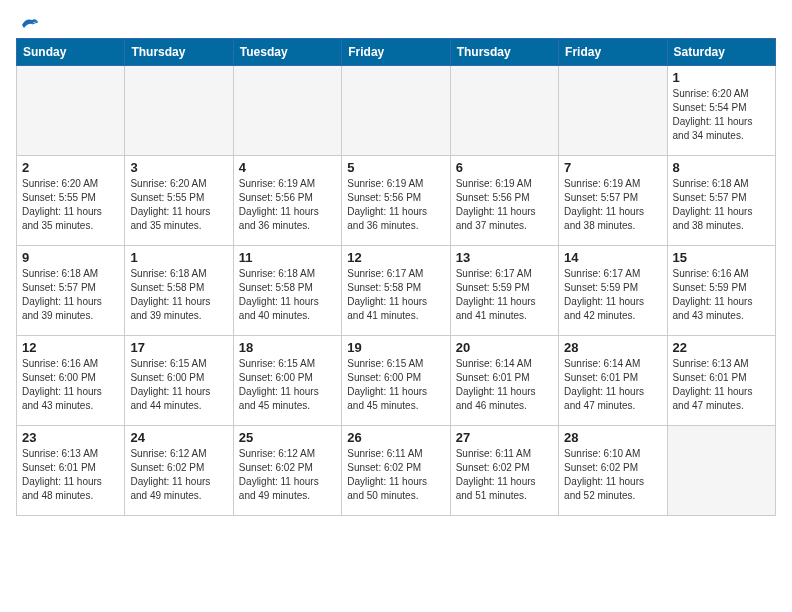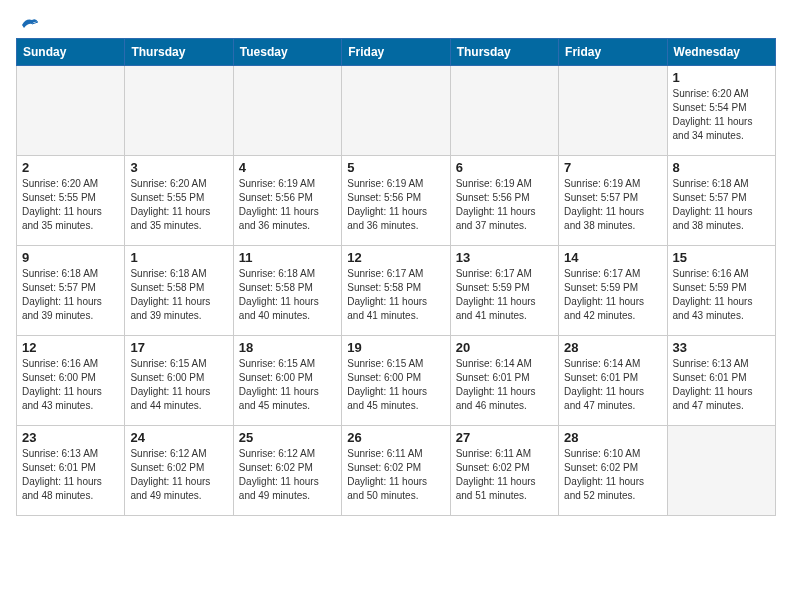--- a/index.html
+++ b/index.html
@@ -96,21 +96,21 @@
 
 <table class="calendar">
   <thead>
     <tr>
     <th>Sunday</th>
         <th>Thursday</th>
         <th>Tuesday</th>
         <th>Friday</th>
         <th>Thursday</th>
         <th>Friday</th>
-        <th>Wednesday</th>
+        <th>Saturday</th>
       </tr>
   </thead>
   <tbody id="calendar-body">
   <tr>
         <td class="empty"></td>
         <td class="empty"></td>
         <td class="empty"></td>
         <td class="empty"></td>
         <td class="empty"></td>
         <td class="empty"></td>
@@ -198,21 +198,21 @@
         </td>
         <td>
           <span class="day-number">20</span>
           <div class="day-info">Sunrise: 6:14 AM<br>Sunset: 6:01 PM<br>Daylight: 11 hours and 46 minutes.</div>
         </td>
         <td>
           <span class="day-number">28</span>
           <div class="day-info">Sunrise: 6:14 AM<br>Sunset: 6:01 PM<br>Daylight: 11 hours and 47 minutes.</div>
         </td>
         <td>
-          <span class="day-number">33</span>
+          <span class="day-number">22</span>
           <div class="day-info">Sunrise: 6:13 AM<br>Sunset: 6:01 PM<br>Daylight: 11 hours and 47 minutes.</div>
         </td>
       </tr>
       <tr>
         <td>
           <span class="day-number">23</span>
           <div class="day-info">Sunrise: 6:13 AM<br>Sunset: 6:01 PM<br>Daylight: 11 hours and 48 minutes.</div>
         </td>
         <td>
           <span class="day-number">24</span>

